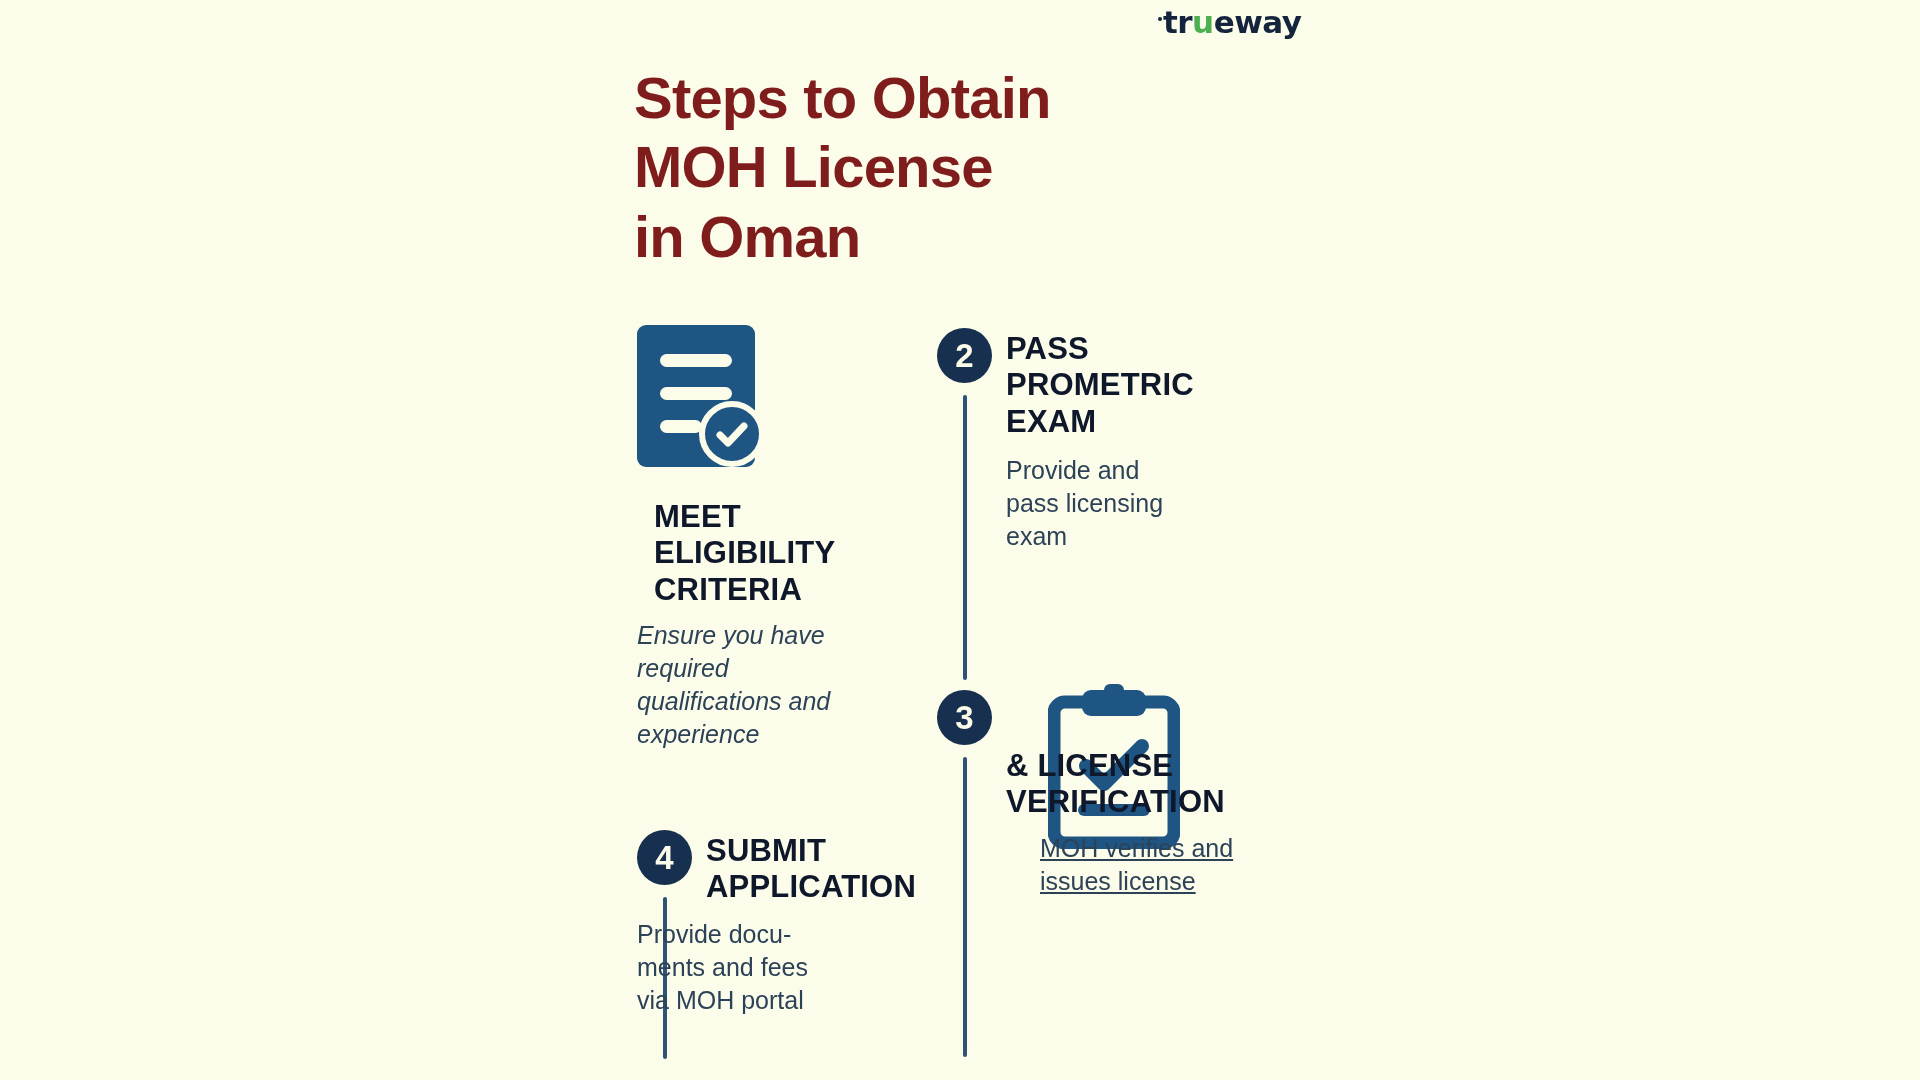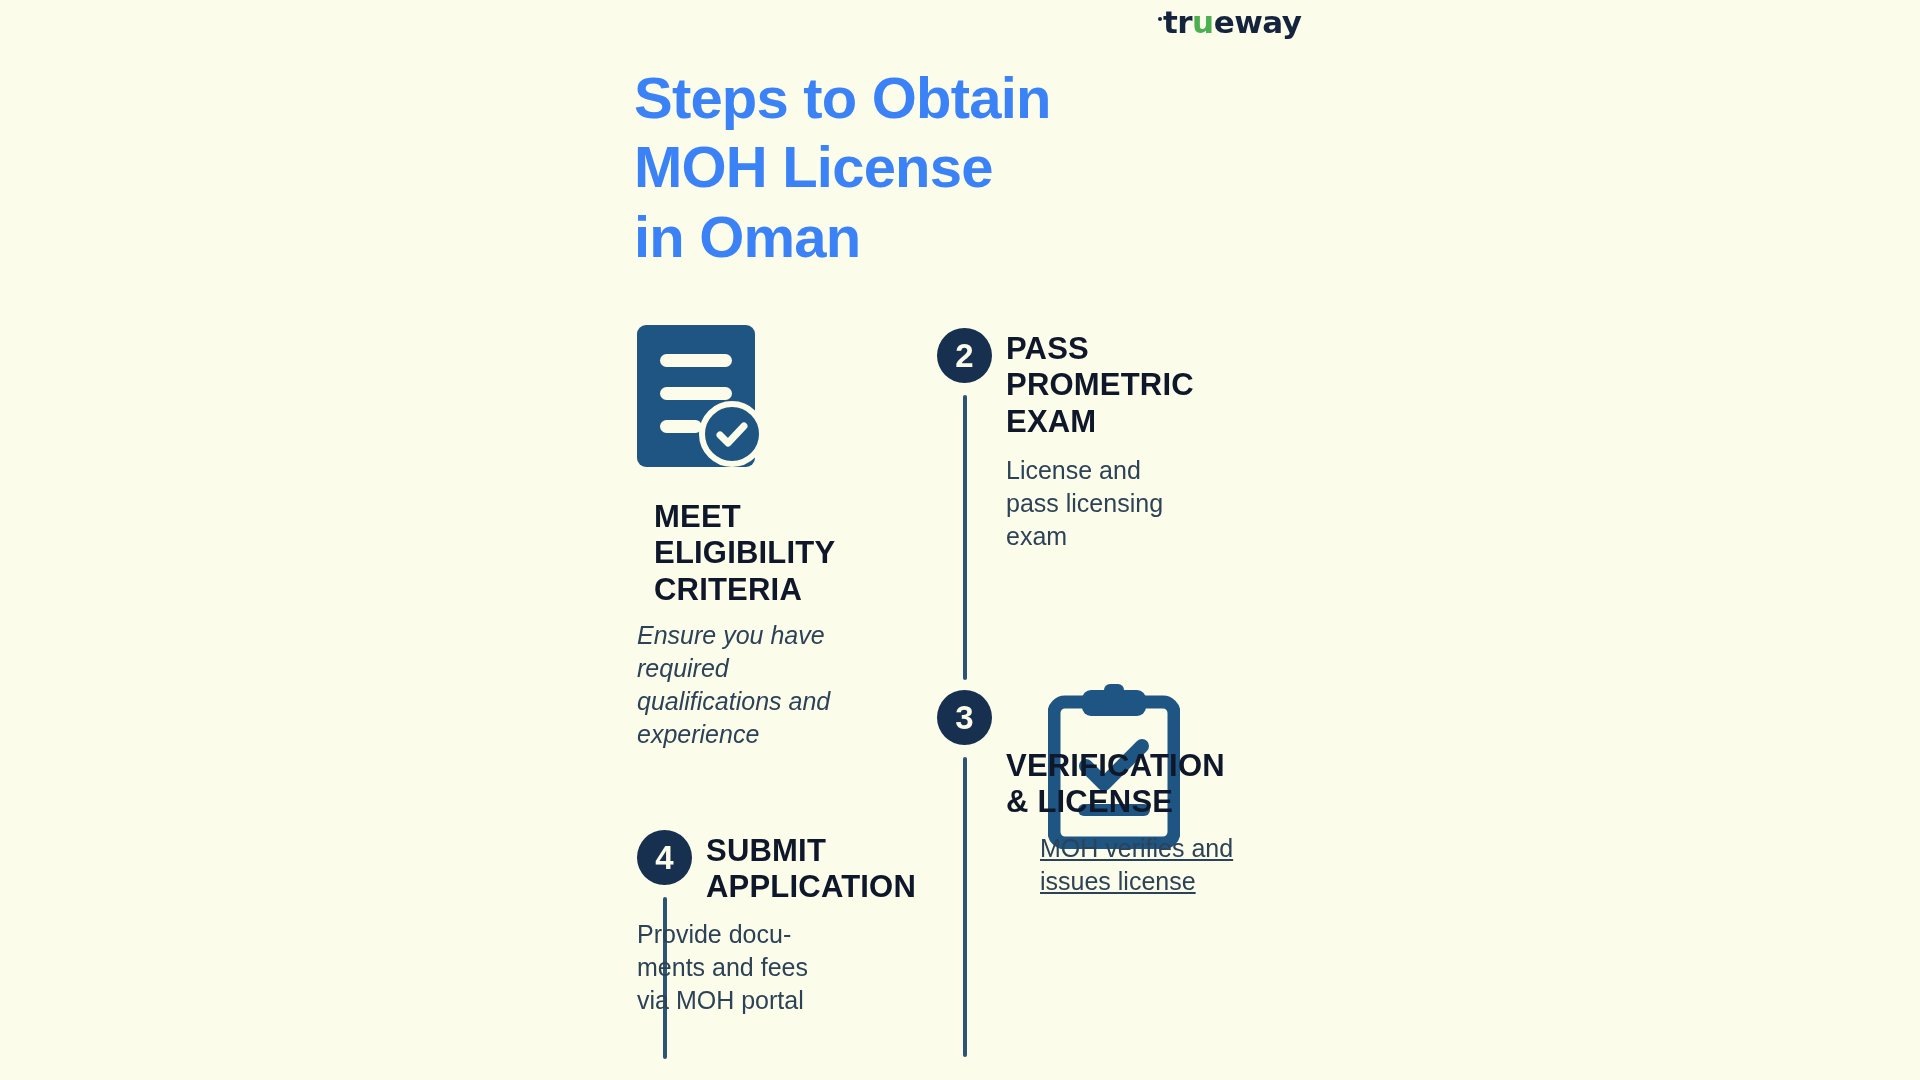--- a/index.html
+++ b/index.html
@@ -46,21 +46,21 @@
   
   .title {
     position: absolute;
     left: 634px;
     top: 24px;
     width: 620px;
     font-size: 58px;
     line-height: 1.20;
     font-weight: 700;
     letter-spacing: -0.8px;
-    color: #3b82f6;
+    color: #7f1d1d;
   }
   .title .tline { display: block; }
 
   
   .step { position: absolute; }
 
   .step-head {
     display: flex;
     align-items: flex-start;
     gap: 14px;
@@ -215,21 +215,21 @@
   <div class="step" id="step2">
     <div class="step-head">
       <div class="badge">2</div>
       <div class="heading">
         <span class="hline">PASS</span>
         <span class="hline">PROMETRIC</span>
         <span class="hline">EXAM</span>
       </div>
     </div>
     <div class="body-text">
-      <span class="bline">License and</span>
+      <span class="bline">Provide and</span>
       <span class="bline">pass licensing</span>
       <span class="bline">exam</span>
     </div>
   </div>
 
   <div class="rule" id="rule3"></div>
 
   <div class="clip-icon">
     <svg width="132" height="165" viewBox="0 0 132 165">
 
@@ -242,22 +242,22 @@
 
       <line x1="36" y1="126" x2="96" y2="126" stroke="#1F5582" stroke-width="12" stroke-linecap="round"></line>
     </svg>
   </div>
 
   <div class="step" id="step3">
     <div class="step-head">
       <div class="badge">3</div>
     </div>
     <div class="heading">
+      <span class="hline">&amp; LICENSE</span>
       <span class="hline">VERIFICATION</span>
-      <span class="hline">&amp; LICENSE</span>
     </div>
     <div class="body-text">
       <span class="bline">MOH verifies and</span>
       <span class="bline">issues license</span>
     </div>
   </div>
 
   <div class="rule" id="rule4"></div>
   <div class="step" id="step4">
     <div class="step-head">

